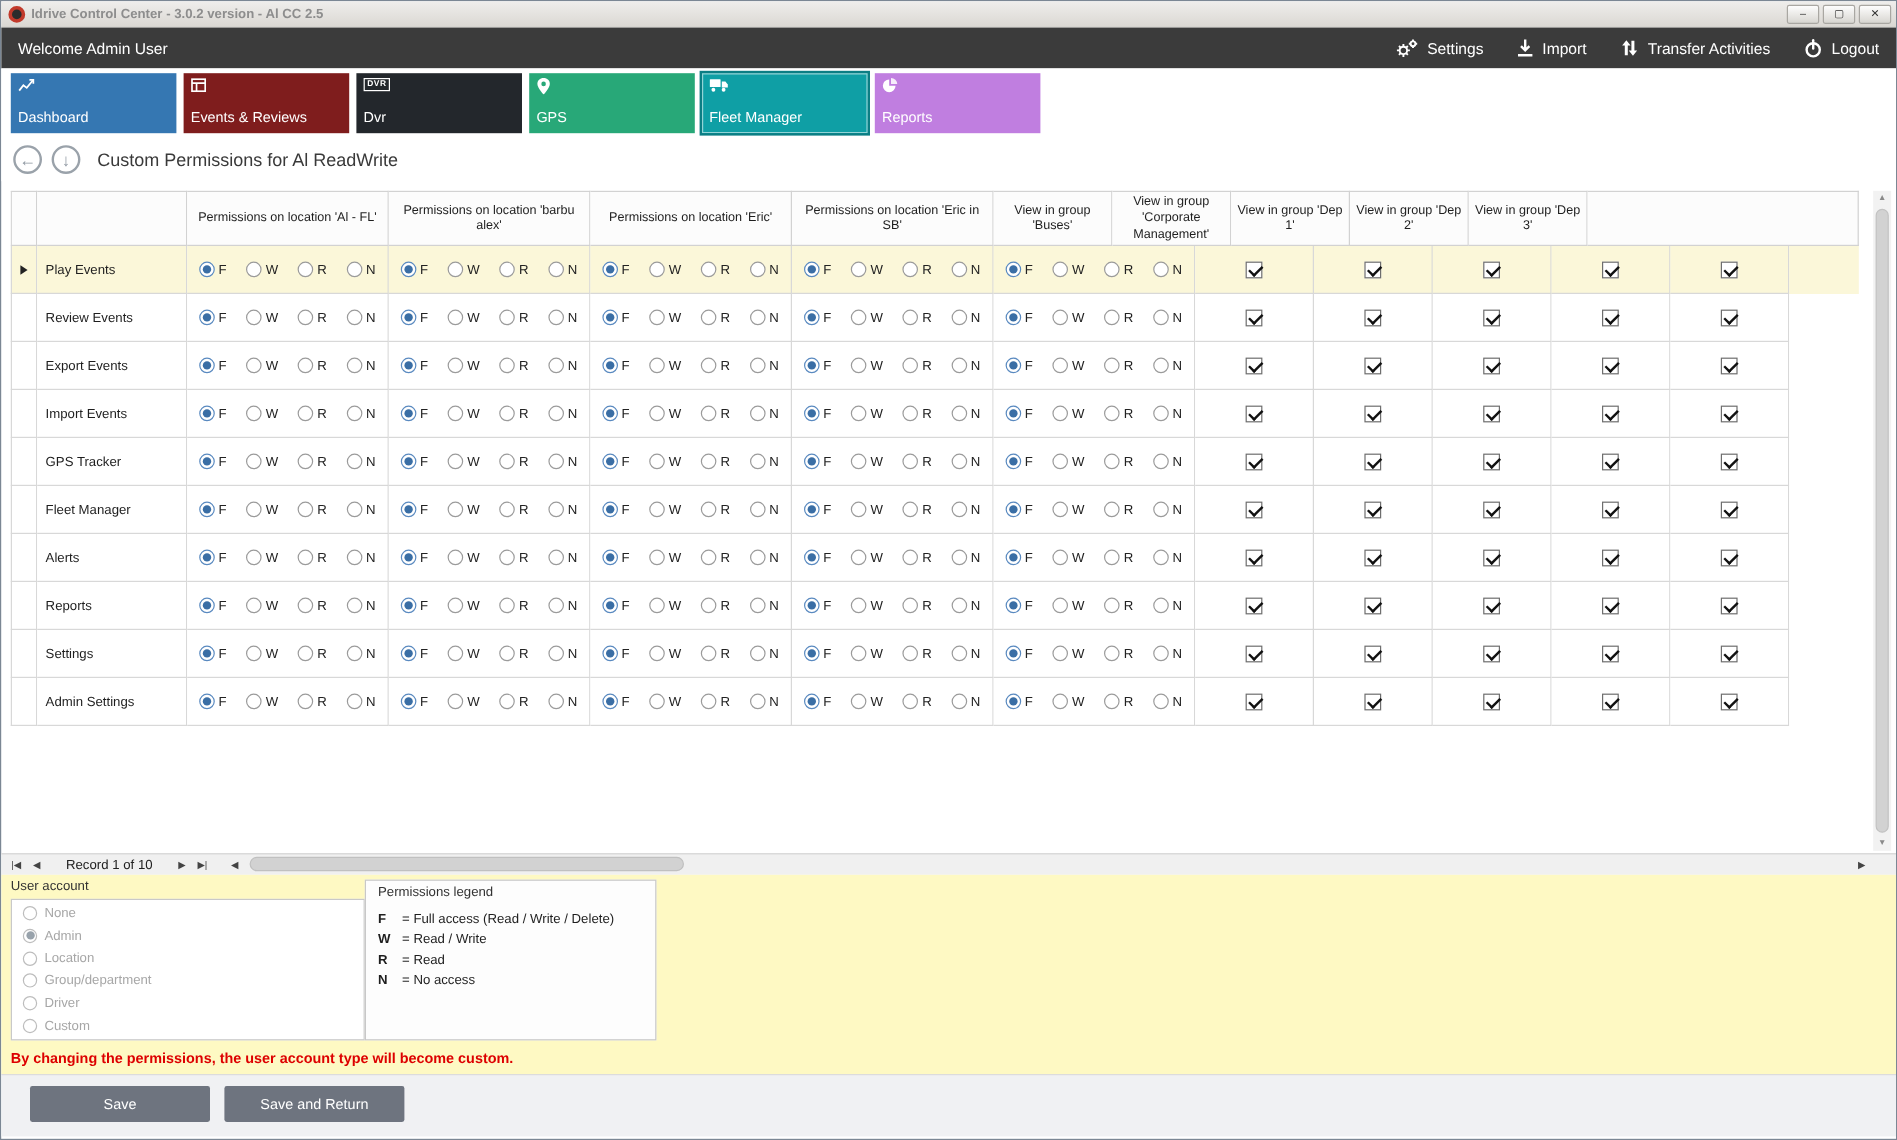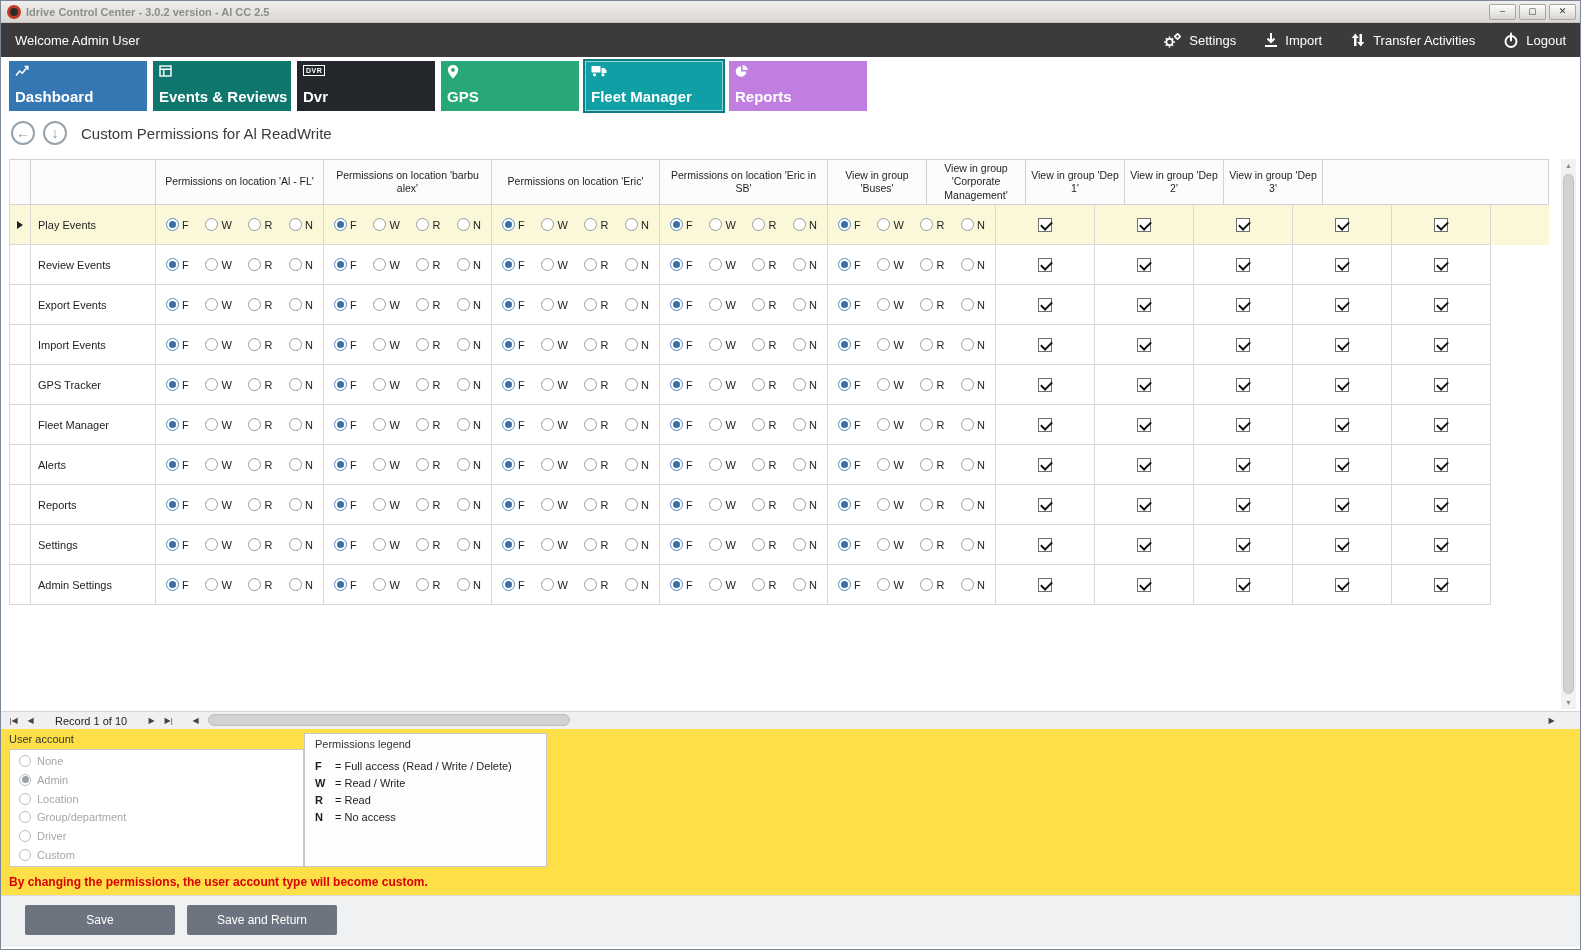--- a/index.html
+++ b/index.html
@@ -19,21 +19,21 @@
   .welcome{font-size:13px;}
   .topbar-actions{margin-left:auto;display:flex;align-items:center;gap:28px;}
   .action{display:flex;align-items:center;gap:7px;font-size:13px;cursor:pointer;}
   .action svg{display:block;}
 
   
   .tabstrip{height:58px;display:flex;align-items:center;gap:6px;padding:0 8px;background:#fff;flex:0 0 auto;}
   .tab-tile{width:138px;height:50px;position:relative;color:#fff;cursor:pointer;flex:0 0 auto;}
   .tab-tile.selected{box-shadow:0 0 0 2px #0b7e84, inset 0 0 0 1px rgba(255,255,255,.55);}
   .tab-icon{position:absolute;top:4px;left:6px;line-height:0;}
-  .tab-label{position:absolute;left:6px;bottom:6px;font-size:15px;font-weight:bold;white-space:nowrap;}
+  .tab-label{position:absolute;left:6px;bottom:6px;font-size:12px;font-weight:normal;white-space:nowrap;}
   .dvr-badge{display:inline-block;font-size:7px;font-weight:bold;color:#fff;border:1px solid #fff;padding:0 2px;letter-spacing:.5px;line-height:9px;}
 
   
   .breadcrumb{height:36px;display:flex;align-items:center;gap:8px;padding:0 10px;background:#fff;flex:0 0 auto;}
   .circle-btn{width:24px;height:24px;border-radius:50%;border:2px solid #9aa2aa;color:#8d96a0;background:#fff;display:flex;align-items:center;justify-content:center;font-size:14px;font-weight:bold;cursor:pointer;}
   .page-title{font-size:15px;color:#3a3a3a;margin-left:6px;}
 
   
   .grid-area{height:560px;position:relative;flex:0 0 auto;}
   .grid{margin:8px 0 0 8px;width:1540px;display:flex;flex-direction:column;font-size:11px;}
@@ -71,21 +71,21 @@
   
   .pager{height:18px;background:#f0f0f0;border-top:1px solid #d4d4d4;display:flex;align-items:center;padding:0 4px;flex:0 0 auto;font-size:11px;color:#222;}
   .nav-btn{min-width:17px;height:15px;display:inline-flex;align-items:center;justify-content:center;font-size:8px;color:#444;cursor:pointer;}
   .record-text{margin:0 16px;white-space:nowrap;}
   .h-scroll{flex:1;display:flex;align-items:center;height:15px;margin-left:10px;}
   .h-track{flex:1;height:13px;position:relative;background:#f0f0f0;}
   .h-thumb{position:absolute;left:4px;top:0;width:362px;height:12px;background:#d2d2d2;border:1px solid #c0c0c0;border-radius:6px;}
   .corner{width:16px;flex:0 0 auto;}
 
   
-  .bottom{height:166px;position:relative;background:#fde047;flex:0 0 auto;}
+  .bottom{height:166px;position:relative;background:#fef9c3;flex:0 0 auto;}
   .ua-label{position:absolute;left:8px;top:4px;font-size:11px;color:#333;}
   .ua-box{position:absolute;left:8px;top:20px;width:295px;height:118px;border:1px solid #c9c9c9;background:#fff;padding:5px 9px;display:flex;flex-direction:column;justify-content:space-between;}
   .ua-item{display:flex;align-items:center;gap:6px;font-size:11px;color:#a7a7a7;cursor:default;}
   .ua-item .radio{width:12px;height:12px;border-color:#bdbdbd;}
   .legend-box{position:absolute;left:303px;top:4px;width:243px;height:134px;border:1px solid #c8c8c8;background:#fdfdfd;padding:4px 10px;}
   .legend-title{font-size:11px;color:#333;margin-bottom:10px;}
   .legend-item{display:flex;font-size:11px;margin:5px 0;color:#1e1e1e;}
   .legend-key{width:20px;font-weight:bold;}
   .warning{position:absolute;left:8px;top:146px;font-size:12px;font-weight:bold;}
 
@@ -153,21 +153,21 @@
   </div>
 
   <div class="tabstrip">
       <div class="tab-tile" style="background: rgb(53, 119, 178);">
         <span class="tab-icon" style="color: rgb(53, 119, 178);"><svg width="14" height="12" viewBox="0 0 14 12" fill="none" stroke="#fff" stroke-width="1.5">
             <path d="M1 10.5 4.5 6l2.8 2.2L12.8 1.5"></path>
             <path d="M9.5 1.5h3.3v3.3"></path>
           </svg></span>
         <span class="tab-label">Dashboard</span>
       </div>
-      <div class="tab-tile" style="background: #0f766e; padding-left: 25px;">
+      <div class="tab-tile" style="background: #7f1d1d; padding-left: 25px;">
         <span class="tab-icon" style="color: rgb(210, 102, 42);"><svg width="13" height="12" viewBox="0 0 13 12" fill="none" stroke="#fff" stroke-width="1.4">
             <rect x="1" y="1" width="11" height="10"></rect>
             <path d="M1 4.2h11M4.8 4.2V11"></path>
           </svg></span>
         <span class="tab-label">Events &amp; Reviews</span>
       </div>
       <div class="tab-tile" style="background: rgb(35, 39, 44);">
         <span class="tab-icon" style="color: rgb(35, 39, 44);"><span class="dvr-badge">DVR</span></span>
         <span class="tab-label">Dvr</span>
       </div>

